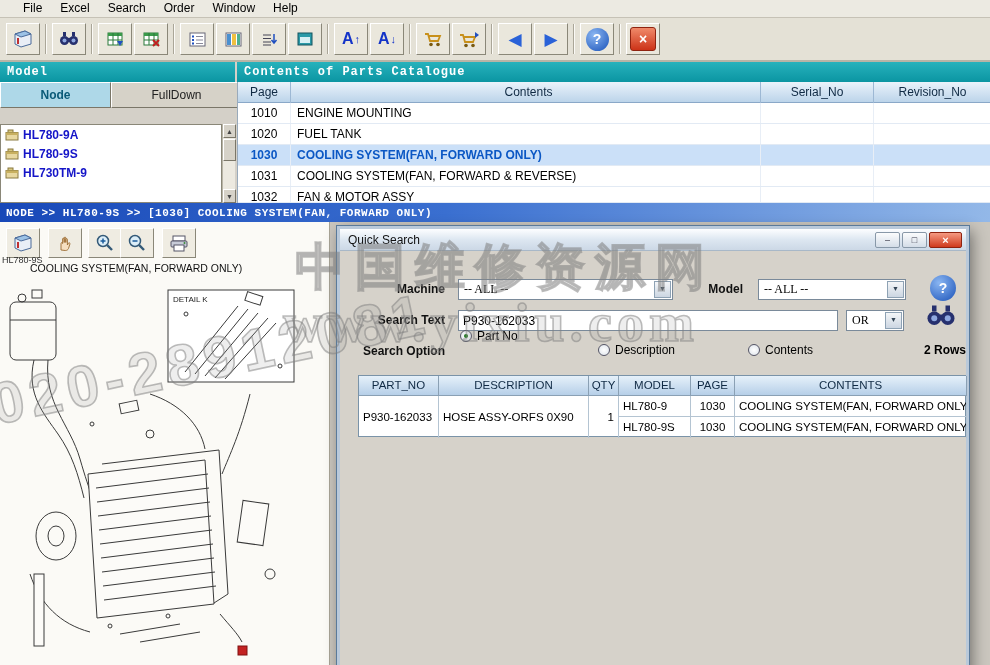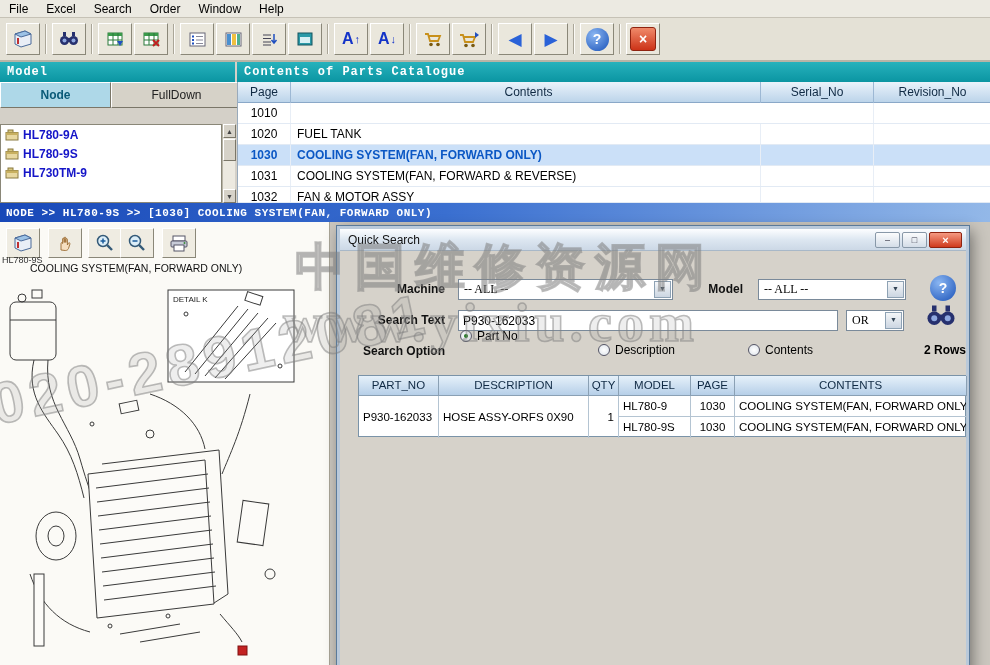--- a/index.html
+++ b/index.html
@@ -3,21 +3,21 @@
 <meta charset="utf-8">
 <style>
   * { margin:0; padding:0; box-sizing:border-box; }
   html,body { width:990px; height:665px; }
   body { position:relative; overflow:hidden; background:#d4d0c8;
          font-family:"Liberation Sans", sans-serif; font-size:12px; color:#000; }
   .abs { position:absolute; }
 
   
   .menubar { left:0; top:0; width:990px; height:18px; background:#eceae2;
-             border-bottom:1px solid #c6c2b6; display:flex; align-items:center; padding-left:2px; }
+             border-bottom:1px solid #c6c2b6; display:flex; align-items:flex-start; padding-left:16px; }
   .mitem { padding:1px 7px; margin-right:4px; font-size:12px; cursor:default; }
 
   
   .toolbar { left:0; top:18px; width:990px; height:44px; background:linear-gradient(#ecead f0,#e2dfd4);
              background:#e4e1d6; border-bottom:2px solid #b8b4a6; display:flex; align-items:center; padding:0 5px; }
   .tbtn { width:34px; height:32px; margin:0 1px; background:#eae7dc;
           border:1px solid; border-color:#ffffff #8a8778 #8a8778 #ffffff;
           display:flex; align-items:center; justify-content:center; position:relative; }
   .tsep { width:2px; height:30px; margin:0 4px; border-left:1px solid #aaa698; border-right:1px solid #fbfaf6; }
   .glyph-nav { font-size:17px; color:#2a62d8; line-height:1; }
@@ -310,20 +310,21 @@
 
 <div class="abs catalog" style="left:237px; top:82px; width:753px; height:121px;">
   <div class="chrow">
     <div class="chd c0">Page</div>
     <div class="chd c1">Contents</div>
     <div class="chd c2">Serial_No</div>
     <div class="chd c3">Revision_No</div>
   </div>
   <div class="crow" style="top:21px;">
     <div class="ccell c0">1010</div>
+    <div class="ccell c1">ENGINE MOUNTING</div>
     <div class="ccell c2"></div>
     <div class="ccell c3"></div>
   </div>
   <div class="crow" style="top:42px;">
     <div class="ccell c0">1020</div>
     <div class="ccell c1">FUEL TANK</div>
     <div class="ccell c2"></div>
     <div class="ccell c3"></div>
   </div>
   <div class="crow sel" style="top:63px;">

